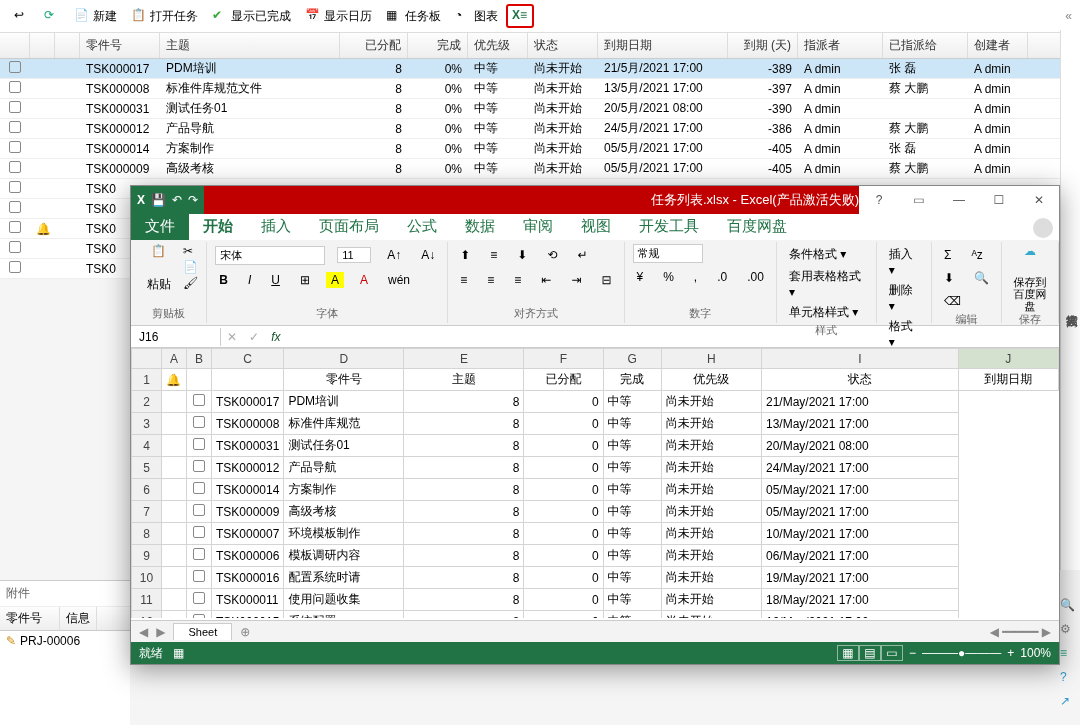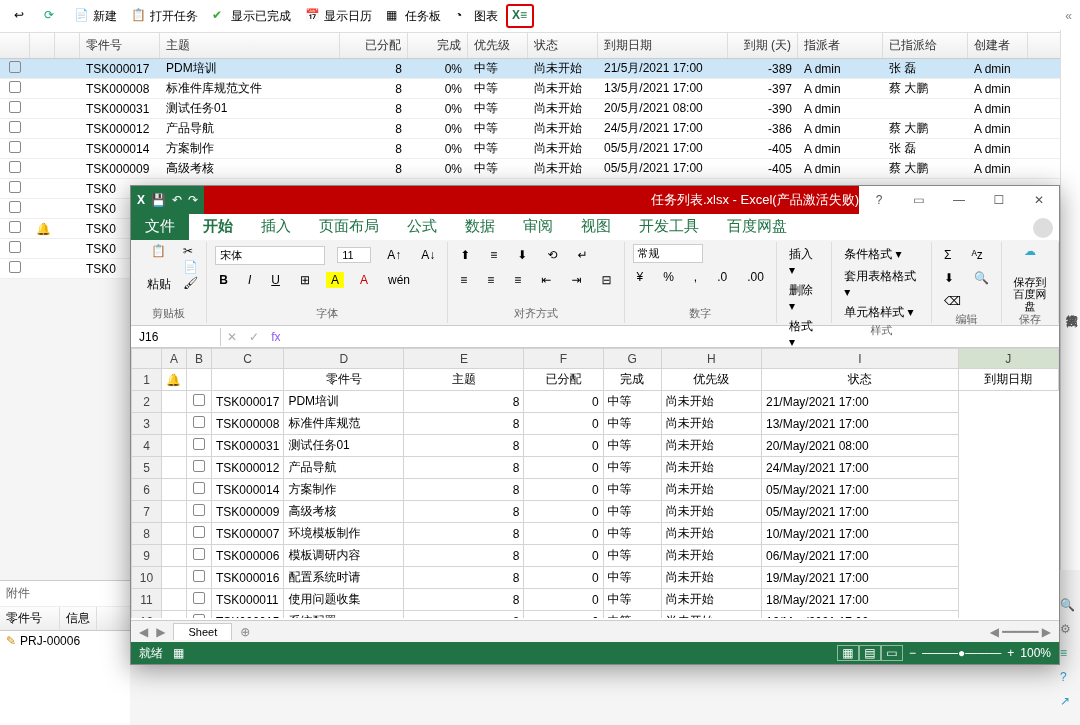--- a/index.html
+++ b/index.html
@@ -53,21 +53,21 @@
 .xl-group{border-right:1px solid #ddd;padding:2px 8px;display:flex;flex-direction:column;justify-content:space-between;position:relative}
 .xl-group-label{text-align:center;color:#666;font-size:11px;margin-top:auto}
 .xl-group-body{display:flex;gap:4px;align-items:start;flex:1}
 .xl-big-btn{text-align:center;width:40px}
 .xl-big-icon{width:32px;height:32px;margin:0 auto}
 .xl-smallrow{display:flex;gap:12px;align-items:center;height:22px}
 .xl-sel{border:1px solid #ccc;background:#fff;padding:1px 4px;font-size:11px}
 .xl-btn{border:1px solid transparent;padding:1px 3px;cursor:pointer;font-size:12px}
 .xl-namebox{display:flex;border-bottom:1px solid #ccc;height:22px;align-items:center;background:#fff}
 .xl-nb-cell{width:90px;border-right:1px solid #ccc;padding:2px 8px}
-.xl-fx{padding:0 6px;color:#8b5cf6;}
+.xl-fx{padding:0 6px;color:#14532d;font-style:italic}
 .xl-sheet{overflow:auto;height:270px;position:relative}
 .xl-table{border-collapse:collapse;width:100%}
 .xl-table th,.xl-table td{border:1px solid #d4d4d4;padding:2px 4px;height:20px;font-size:12px;white-space:nowrap;text-align:left}
 .xl-table th{background:#f0f0f0;text-align:center;font-weight:normal;color:#444}
 .xl-table th.active{background:#d5e1cf}
 .xl-table .rh{background:#f0f0f0;text-align:center;width:30px;color:#444}
 .xl-hdr-row td{background:#fff;text-align:center}
 .xl-statusbar{height:22px;background:#217346;color:#fff;display:flex;align-items:center;padding:0 8px;gap:10px;position:absolute;bottom:0;left:0;right:0}
 .xl-sheet-tabs{height:22px;display:flex;align-items:center;border-top:1px solid #ccc;background:#f3f3f3;padding:0 8px;gap:8px;position:absolute;bottom:22px;left:0;right:0}
 .xl-sheet-tab{background:#fff;border:1px solid #ccc;border-bottom:none;padding:2px 14px;font-size:11px}
@@ -425,33 +425,33 @@
           <span class="xl-btn">%</span>
           <span class="xl-btn">,</span>
           <span class="xl-btn">.0</span>
           <span class="xl-btn">.00</span>
         </div>
       </div>
       <div class="xl-group-label">数字</div>
     </div>
     <div class="xl-group">
       <div class="xl-group-body" style="flex-direction:column;gap:1px">
+        <div class="xl-btn">条件格式 ▾</div>
+        <div class="xl-btn">套用表格格式 ▾</div>
+        <div class="xl-btn">单元格样式 ▾</div>
+      </div>
+      <div class="xl-group-label">样式</div>
+    </div>
+    <div class="xl-group">
+      <div class="xl-group-body" style="flex-direction:column;gap:1px">
         <div class="xl-btn">插入 ▾</div>
         <div class="xl-btn">删除 ▾</div>
         <div class="xl-btn">格式 ▾</div>
       </div>
       <div class="xl-group-label">单元格</div>
-    </div>
-    <div class="xl-group">
-      <div class="xl-group-body" style="flex-direction:column;gap:1px">
-        <div class="xl-btn">条件格式 ▾</div>
-        <div class="xl-btn">套用表格格式 ▾</div>
-        <div class="xl-btn">单元格样式 ▾</div>
-      </div>
-      <div class="xl-group-label">样式</div>
     </div>
     <div class="xl-group">
       <div class="xl-group-body" style="flex-direction:column;gap:1px">
         <div class="xl-smallrow">
             <span class="xl-btn">Σ</span>
             <span class="xl-btn">ᴬᴢ</span>
           </div>
         <div class="xl-smallrow">
             <span class="xl-btn">⬇</span>
             <span class="xl-btn">🔍</span>

